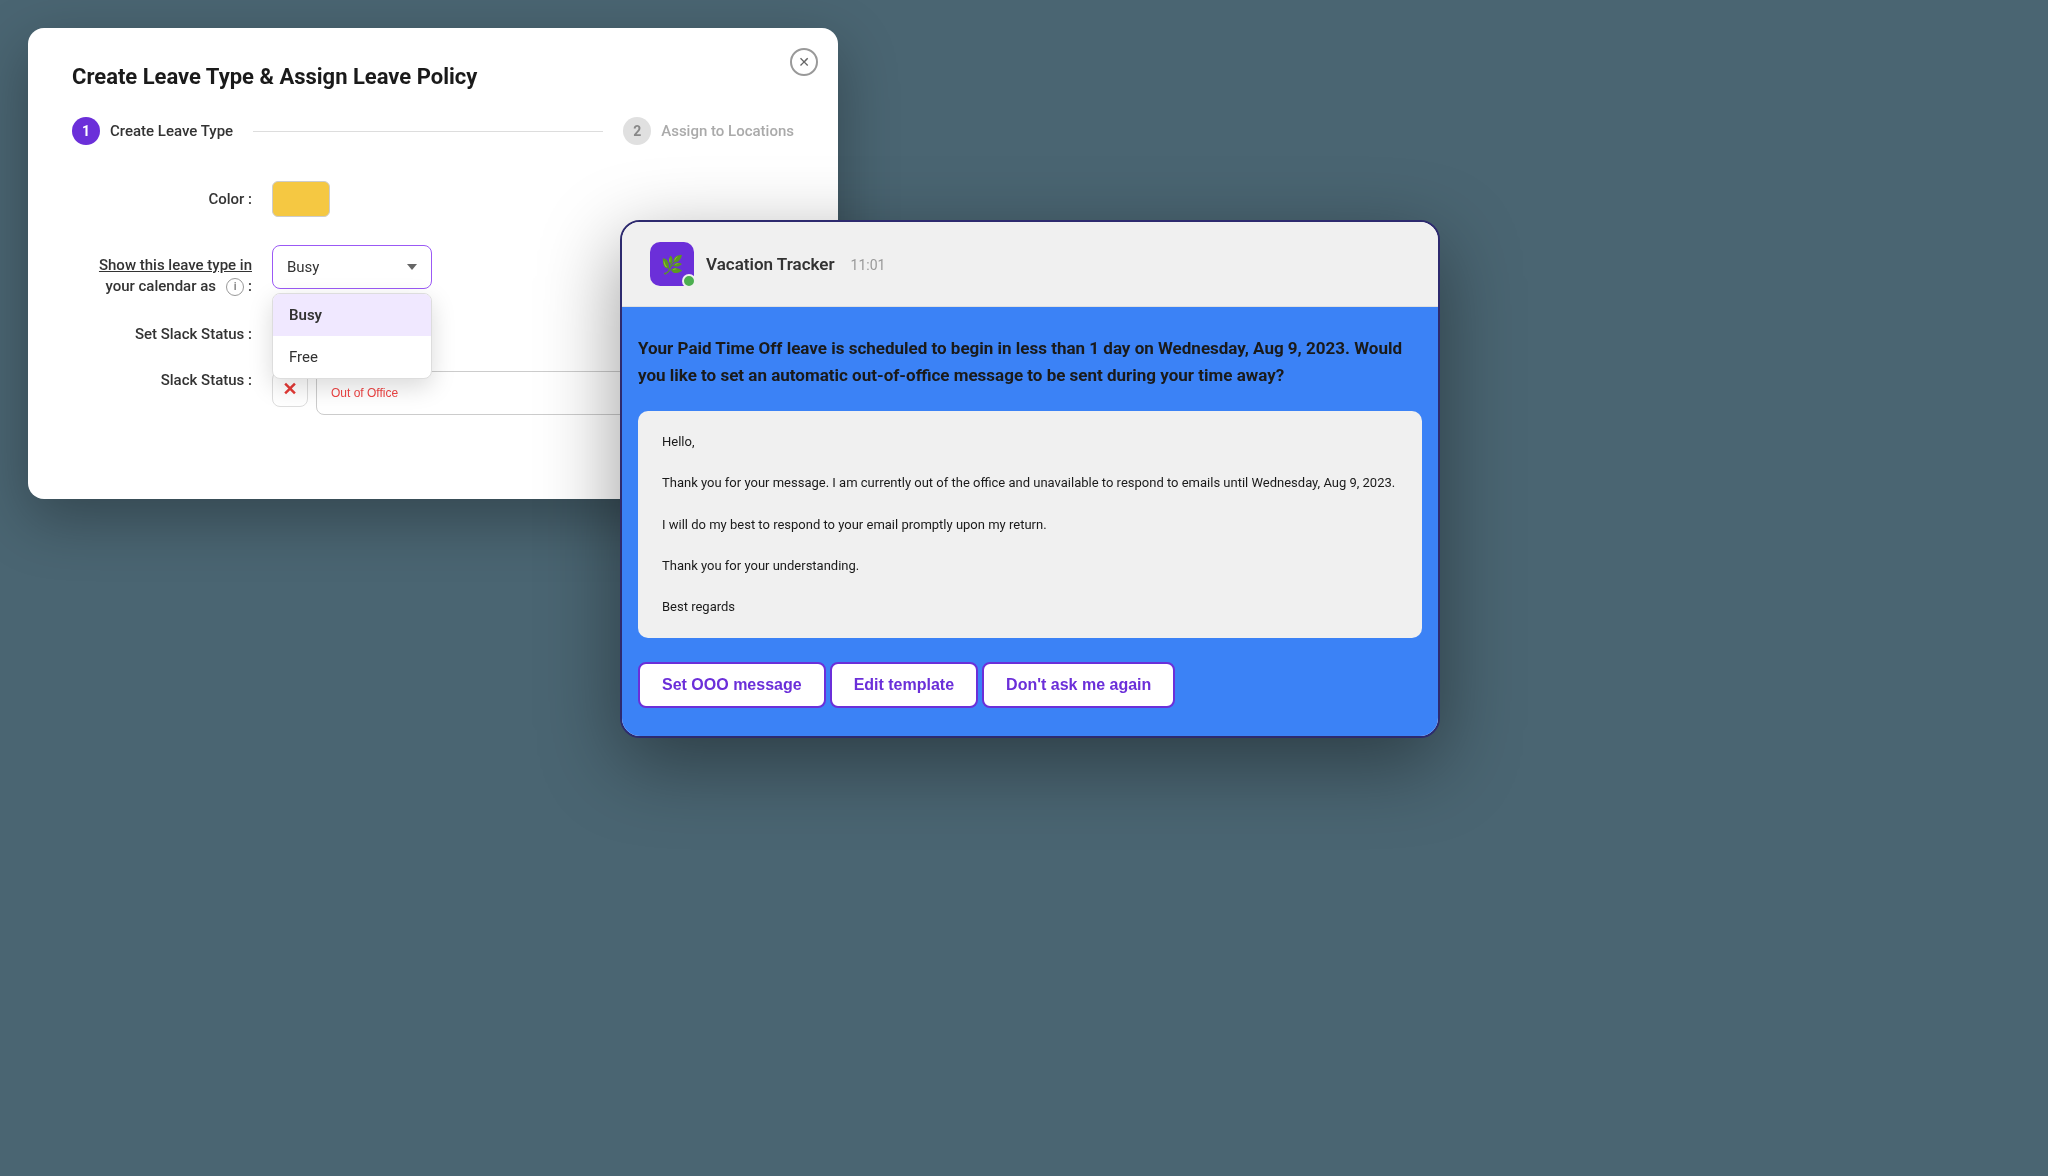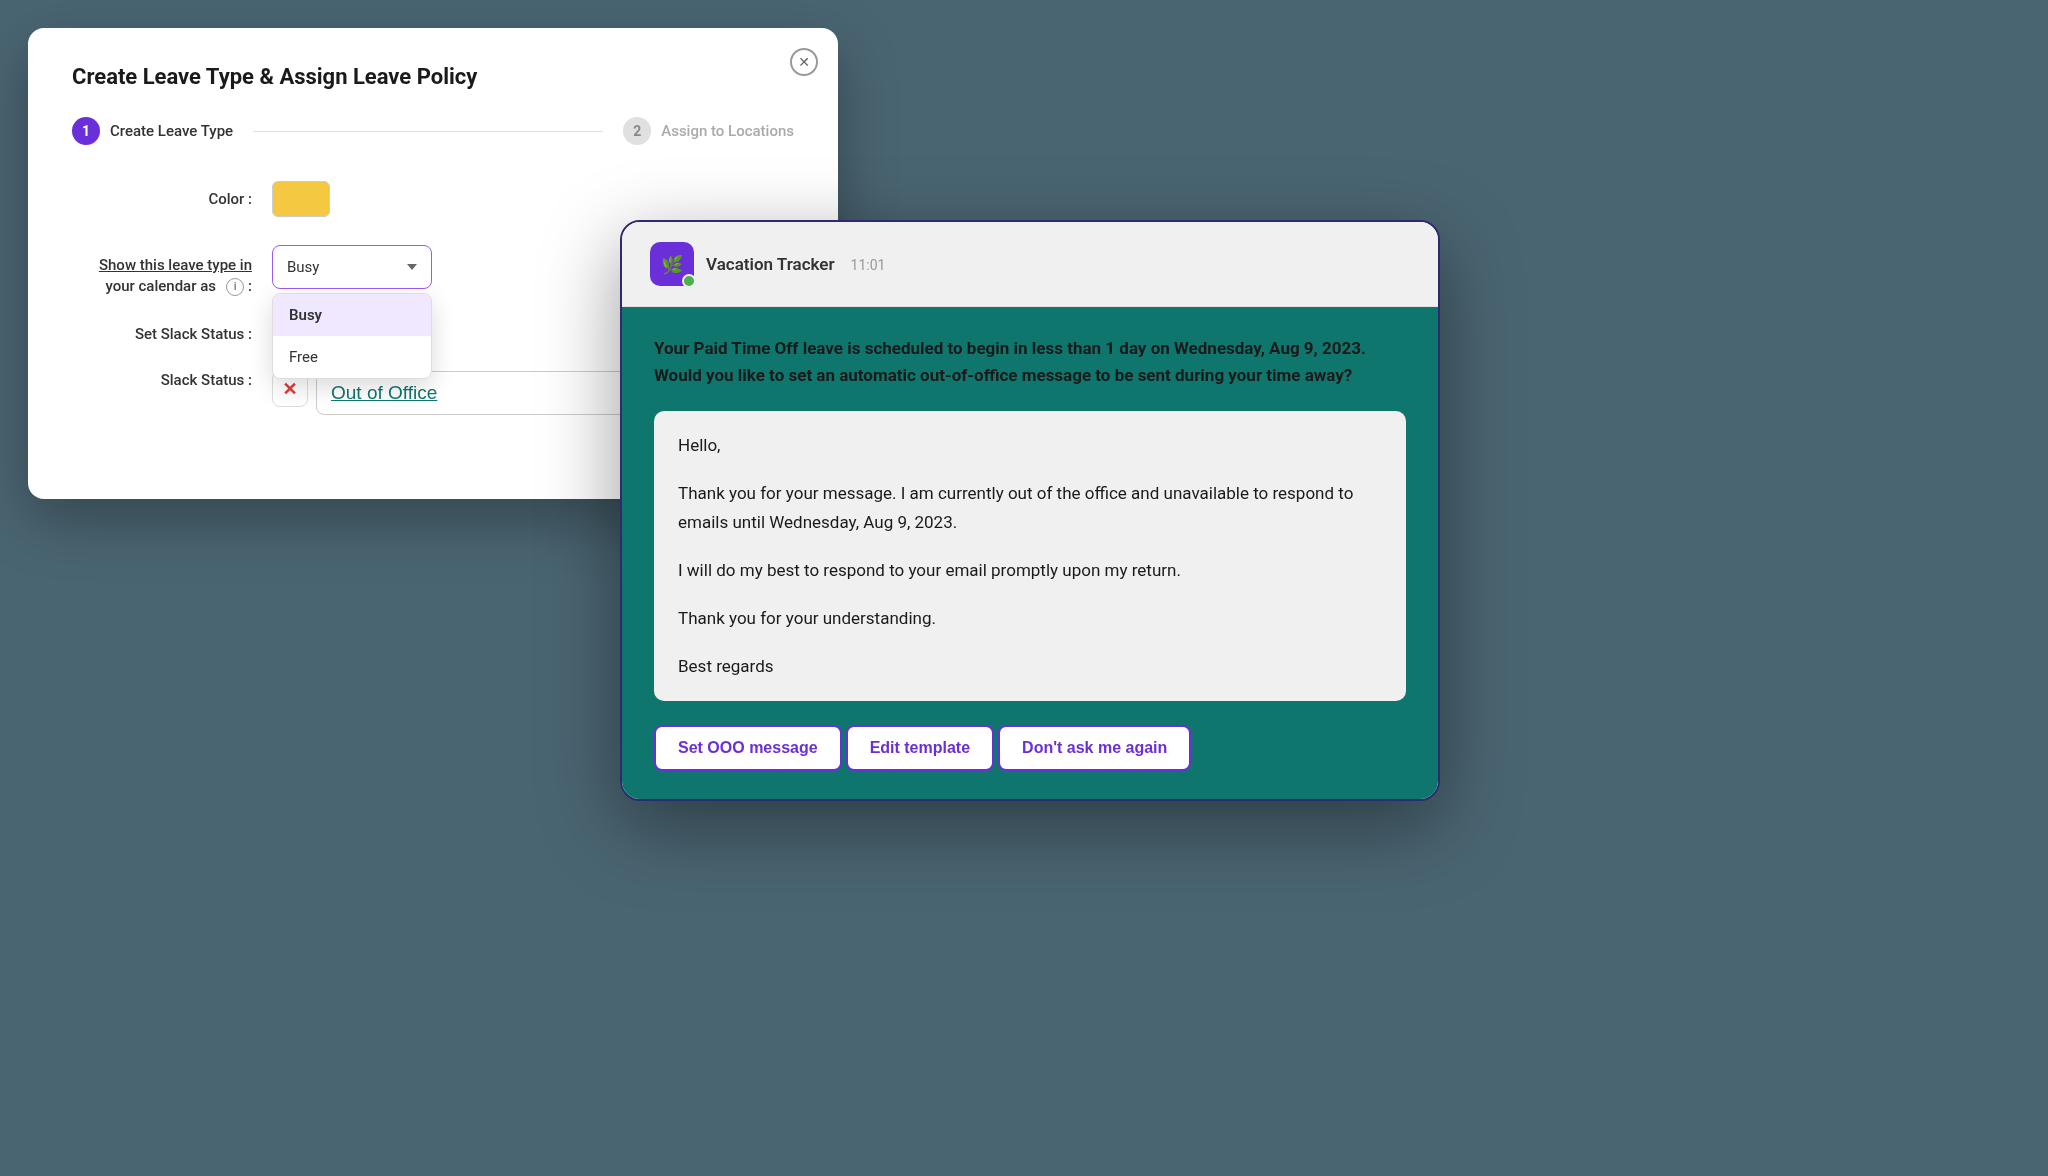--- a/index.html
+++ b/index.html
@@ -232,24 +232,23 @@
       font-weight: 700;
       margin-right: 8px;
     }
 
     .status-input {
       flex: 1;
       height: 44px;
       border: 1.5px solid #ccc;
       border-radius: 8px;
       padding: 0 14px;
-      font-size: 19px;
-      color: #0f766e;
+      font-size: 12px;
+      color: #ef4444;
       background: #fff;
-      text-decoration: underline;
     }
 
     
     .modal-vacation {
       position: absolute;
       top: 220px;
       left: 620px;
       width: 820px;
       background: #f8f8f8;
       border-radius: 20px;
@@ -300,22 +299,22 @@
       color: #333;
     }
 
     .chat-time {
       font-size: 14px;
       color: #999;
       margin-left: 12px;
     }
 
     .chat-body {
-      padding: 28px 32px;
-      background: #0f766e;
+      padding: 28px 16px;
+      background: #3b82f6;
     }
 
     .message-text {
       font-size: 17px;
       color: #1a1a1a;
       line-height: 1.6;
       margin-bottom: 22px;
       font-weight: 400;
     }
 
@@ -324,21 +323,21 @@
     }
 
     .ooo-block {
       background: #f0f0f0;
       border-radius: 10px;
       padding: 20px 24px;
       margin-bottom: 24px;
     }
 
     .ooo-line {
-      font-size: 17px;
+      font-size: 13px;
       color: #1a1a1a;
       line-height: 1.7;
     }
 
     .chat-actions {
       display: flex;
       gap: 4px;
       flex-wrap: wrap;
     }
 

